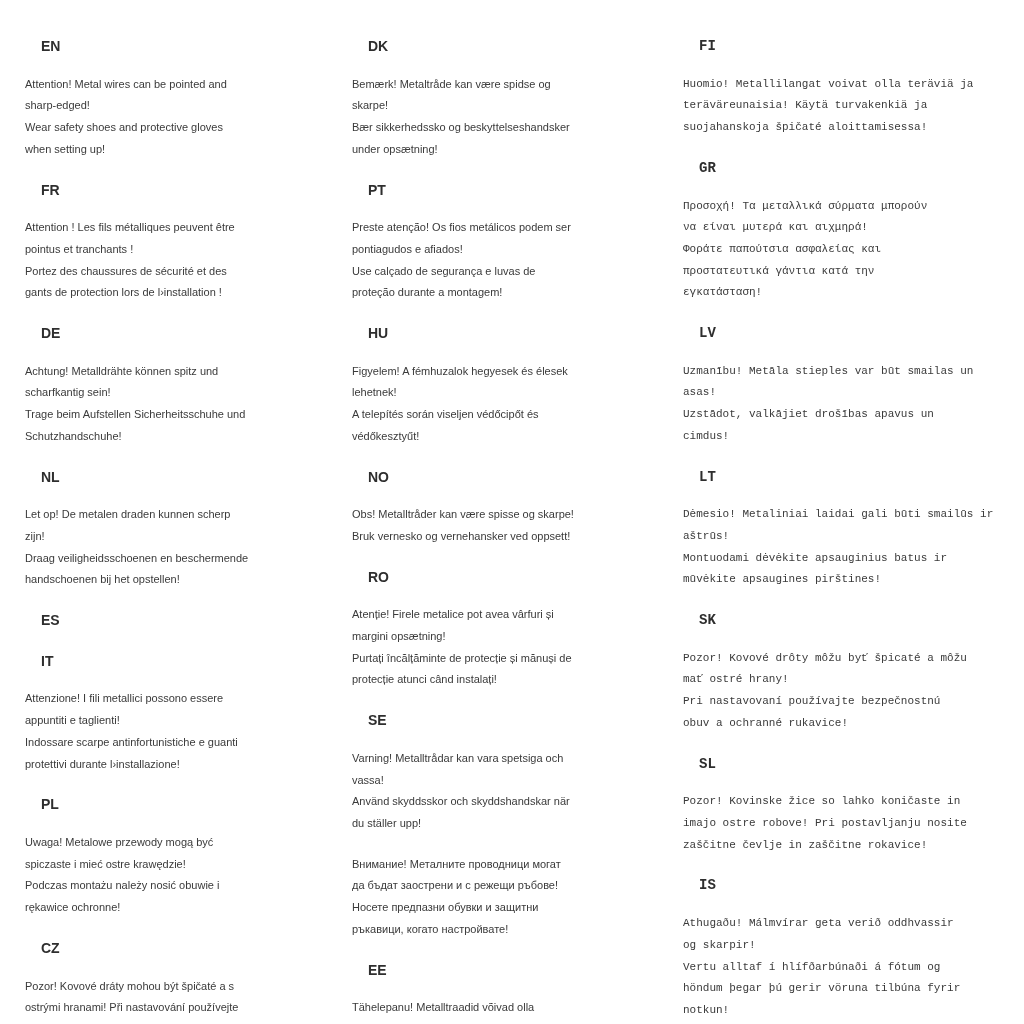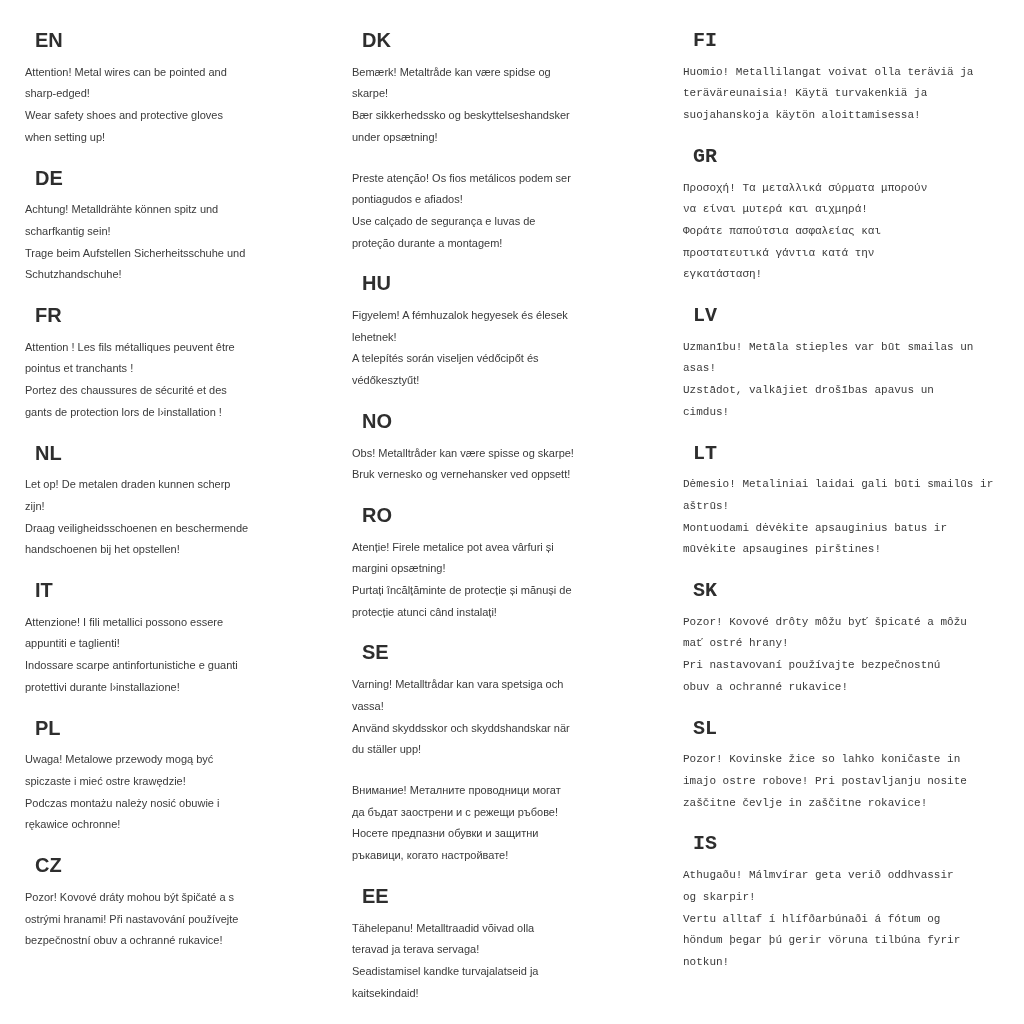--- a/index.html
+++ b/index.html
@@ -18,24 +18,24 @@
     box-sizing: border-box;
     padding: 20px 0 0 25px;
     color: #333333;
   }
   .col { flex: 0 0 auto; }
   .col-1 { width: 327px; }
   .col-2 { width: 331px; }
   .col-3 { width: 341px; font-family: Liberation Mono, monospace; }
   .block { margin: 0 0 19px 0; }
   .code {
-    font-size: 20px;
+    font-size: 14px;
     line-height: 21.7px;
     font-weight: bold;
-    margin: 10px;
+    margin: 16px;
     color: #2e2e2e;
   }
   .txt {
     font-size: 11px;
     line-height: 21.7px;
     margin: 0;
     padding-right: 6px;
     white-space: pre-line;
     color: #3a3a3a;
   }
@@ -47,41 +47,42 @@
 
   <div class="col col-1">
     <section class="block">
       <h3 class="code">EN</h3>
       <p class="txt">Attention! Metal wires can be pointed and
 sharp-edged!
 Wear safety shoes and protective gloves
 when setting up!</p>
     </section>
     <section class="block">
+      <h3 class="code">FR</h3>
+      <p class="txt">Attention ! Les fils métalliques peuvent être
+pointus et tranchants !
+Portez des chaussures de sécurité et des
+gants de protection lors de l›installation !</p>
+    </section>
+    <section class="block">
       <h3 class="code">DE</h3>
       <p class="txt">Achtung! Metalldrähte können spitz und
 scharfkantig sein!
 Trage beim Aufstellen Sicherheitsschuhe und
 Schutzhandschuhe!</p>
     </section>
     <section class="block">
-      <h3 class="code">FR</h3>
-      <p class="txt">Attention ! Les fils métalliques peuvent être
-pointus et tranchants !
-Portez des chaussures de sécurité et des
-gants de protection lors de l›installation !</p>
-    </section>
-    <section class="block">
       <h3 class="code">NL</h3>
       <p class="txt">Let op! De metalen draden kunnen scherp
 zijn!
 Draag veiligheidsschoenen en beschermende
 handschoenen bij het opstellen!</p>
     </section>
     <section class="block">
+      <h3 class="code">ES</h3>
     </section>
     <section class="block">
       <h3 class="code">IT</h3>
       <p class="txt">Attenzione! I fili metallici possono essere
 appuntiti e taglienti!
 Indossare scarpe antinfortunistiche e guanti
 protettivi durante l›installazione!</p>
     </section>
     <section class="block">
       <h3 class="code">PL</h3>
@@ -100,20 +101,21 @@
 
   <div class="col col-2">
     <section class="block">
       <h3 class="code">DK</h3>
       <p class="txt">Bemærk! Metaltråde kan være spidse og
 skarpe!
 Bær sikkerhedssko og beskyttelseshandsker
 under opsætning!</p>
     </section>
     <section class="block">
+      <h3 class="code">PT</h3>
       <p class="txt">Preste atenção! Os fios metálicos podem ser
 pontiagudos e afiados!
 Use calçado de segurança e luvas de
 proteção durante a montagem!</p>
     </section>
     <section class="block">
       <h3 class="code">HU</h3>
       <p class="txt">Figyelem! A fémhuzalok hegyesek és élesek
 lehetnek!
 A telepítés során viseljen védőcipőt és
@@ -151,21 +153,21 @@
 Seadistamisel kandke turvajalatseid ja
 kaitsekindaid!</p>
     </section>
   </div>
 
   <div class="col col-3">
     <section class="block">
       <h3 class="code">FI</h3>
       <p class="txt">Huomio! Metallilangat voivat olla teräviä ja
 teräväreunaisia! Käytä turvakenkiä ja
-suojahanskoja käytön aloittamisessa!</p>
+suojahanskoja špičaté aloittamisessa!</p>
     </section>
     <section class="block">
       <h3 class="code">GR</h3>
       <p class="txt">Προσοχή! Τα μεταλλικά σύρματα μπορούν
 να είναι μυτερά και αιχμηρά!
 Φοράτε παπούτσια ασφαλείας και
 προστατευτικά γάντια κατά την
 εγκατάσταση!</p>
     </section>
     <section class="block">

